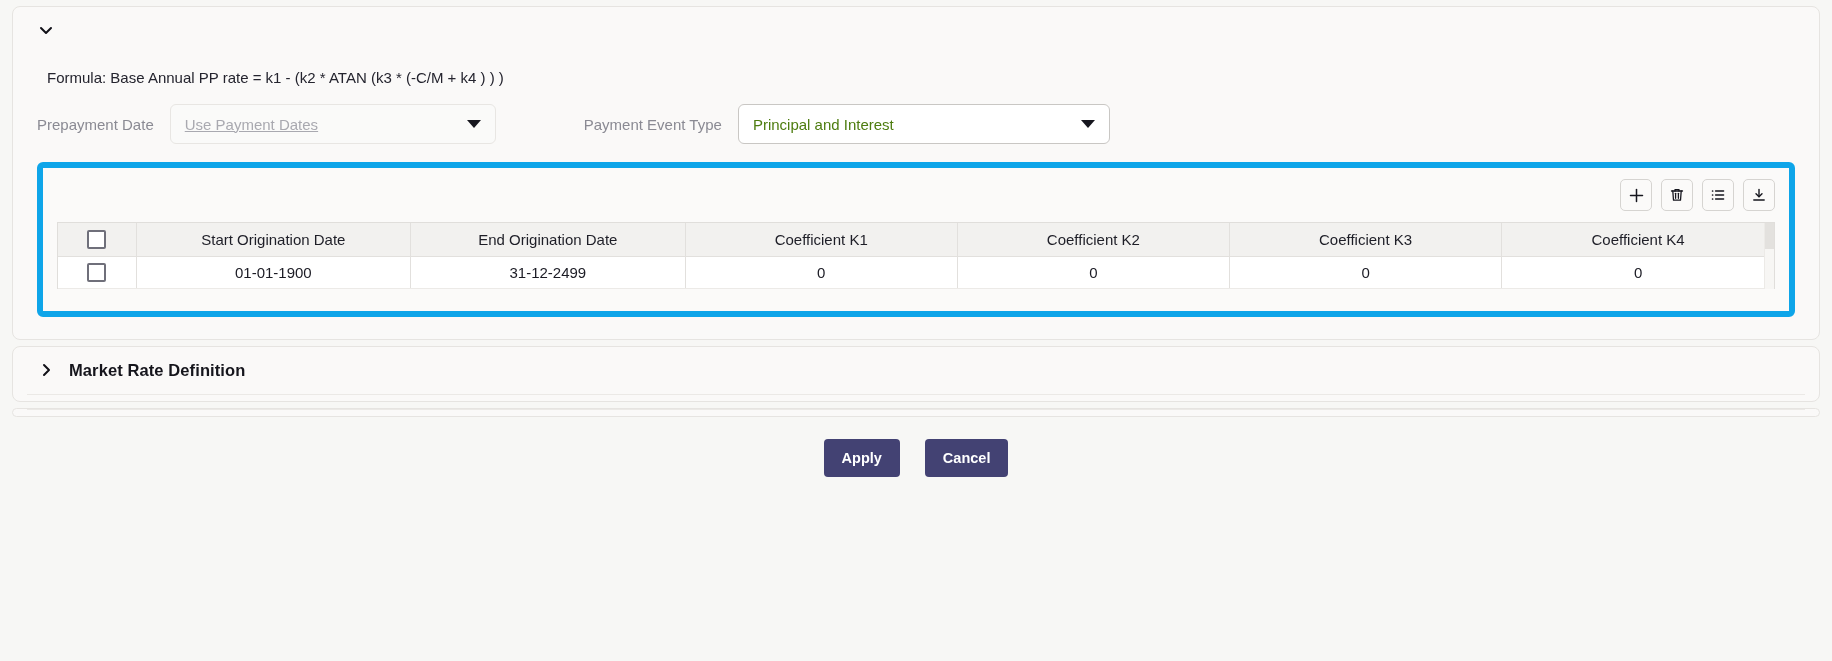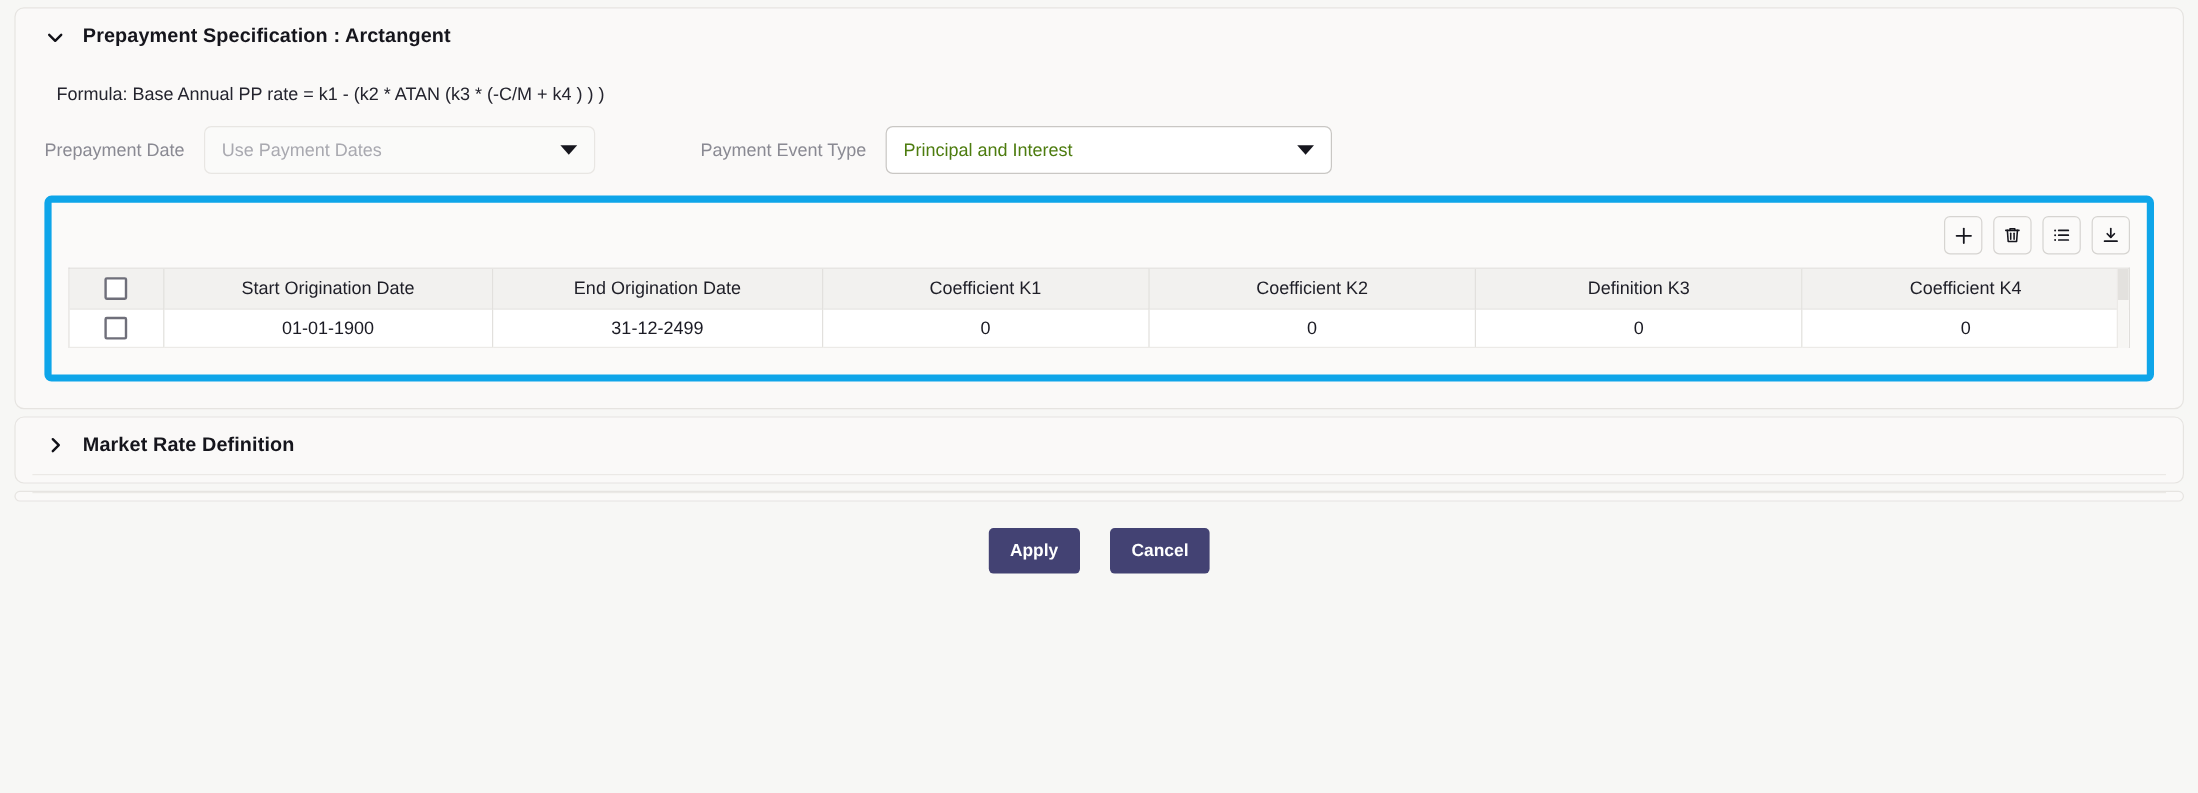--- a/index.html
+++ b/index.html
@@ -109,20 +109,21 @@
     align-items: center;
     padding: 0 40px 0 14px;
     font-size: 15px;
     background: #fbfbfa;
   }
   .select.disabled {
     border: 1px solid #e8e6e3;
     color: #a9a9b0;
     background: #fafaf9;
     width: 326px;
+    text-decoration: underline;
   }
   .select.active {
     border: 1px solid #c9c7c4;
     color: #4d7c0f;
     background: #ffffff;
     width: 372px;
   }
   .caret {
     position: absolute;
     right: 14px;
@@ -270,21 +271,20 @@
 <div class="page">
 
   <div class="card">
 
     <div class="card-header">
       <span class="chev">
         <svg width="16" height="16" viewBox="0 0 16 16" fill="none" stroke="currentColor" stroke-width="2" stroke-linecap="round" stroke-linejoin="round">
           <polyline points="3,6 8,11 13,6"></polyline>
         </svg>
       </span>
-      <span class="card-title">Prepayment Specification : Arctangent</span>
     </div>
 
     <div class="card-body">
 
       <div class="formula">Formula: Base Annual PP rate = k1 - (k2 * ATAN (k3 * (-C/M + k4 ) ) )</div>
 
       <div class="fields-row">
 
         <div class="field">
           <span class="field-label">Prepayment Date</span>
@@ -352,21 +352,21 @@
           <table class="grid">
             <thead>
               <tr>
                 <th class="col-check">
                   <span class="chk"></span>
                 </th>
                 <th class="col-date">Start Origination Date</th>
                 <th class="col-date">End Origination Date</th>
                 <th class="col-coef">Coefficient K1</th>
                 <th class="col-coef">Coefficient K2</th>
-                <th class="col-coef">Definition K3</th>
+                <th class="col-coef">Coefficient K3</th>
                 <th class="col-coef">Coefficient K4</th>
               </tr>
             </thead>
             <tbody>
               <tr>
                 <td class="col-check">
                   <span class="chk"></span>
                 </td>
                 <td class="col-date">01-01-1900</td>
                 <td class="col-date muted-cell">31-12-2499</td>

